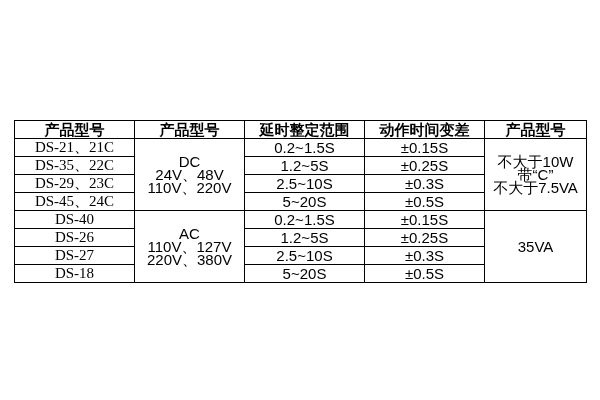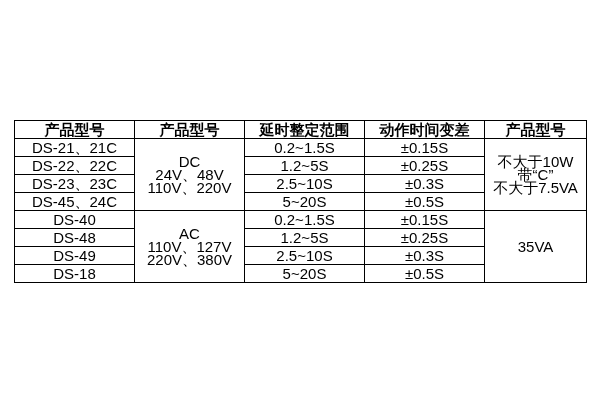--- a/index.html
+++ b/index.html
@@ -38,20 +38,21 @@
   }
 
   td.head {
     font-weight: bold;
     height: 19px;
     font-size: 10.5px;
   }
 
   td.model {
     font-size: 10.5px;
+    font-family: Liberation Serif, serif;
   }
 
   .multi {
     line-height: 13px;
   }
 
   .multi span {
     display: block;
   }
 
@@ -93,27 +94,27 @@
         <td>0.2~1.5S</td>
         <td>±0.15S</td>
         <td rowspan="4" class="multi">
           <span>不大于10W</span>
           <span>带“C”</span>
           <span>不大于7.5VA</span>
         </td>
       </tr>
 
       <tr>
-        <td class="model">DS-22、22C</td>
+        <td class="model">DS-35、22C</td>
         <td>1.2~5S</td>
         <td>±0.25S</td>
       </tr>
 
       <tr>
-        <td class="model">DS-23、23C</td>
+        <td class="model">DS-29、23C</td>
         <td>2.5~10S</td>
         <td>±0.3S</td>
       </tr>
 
       <tr>
         <td class="model">DS-45、24C</td>
         <td>5~20S</td>
         <td>±0.5S</td>
       </tr>
 
@@ -123,27 +124,27 @@
           <span>AC</span>
           <span>110V、127V</span>
           <span>220V、380V</span>
         </td>
         <td>0.2~1.5S</td>
         <td>±0.15S</td>
         <td rowspan="4">35VA</td>
       </tr>
 
       <tr>
-        <td class="model">DS-48</td>
+        <td class="model">DS-26</td>
         <td>1.2~5S</td>
         <td>±0.25S</td>
       </tr>
 
       <tr>
-        <td class="model">DS-49</td>
+        <td class="model">DS-27</td>
         <td>2.5~10S</td>
         <td>±0.3S</td>
       </tr>
 
       <tr>
         <td class="model">DS-18</td>
         <td>5~20S</td>
         <td>±0.5S</td>
       </tr>
     </tbody>

